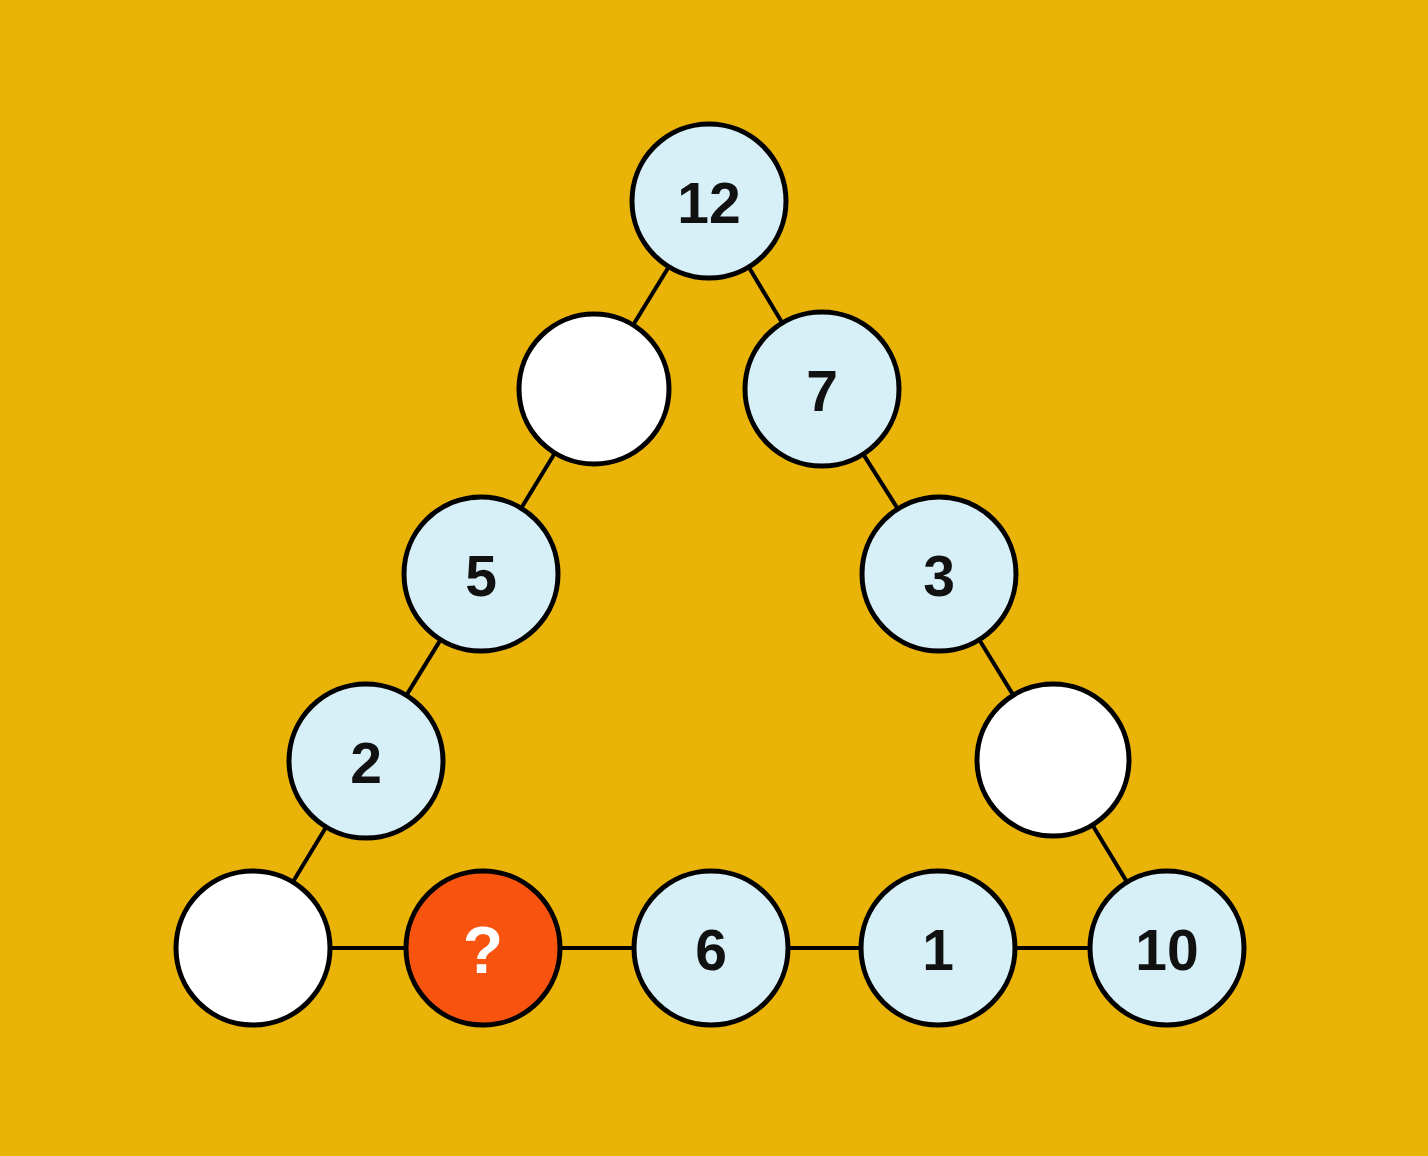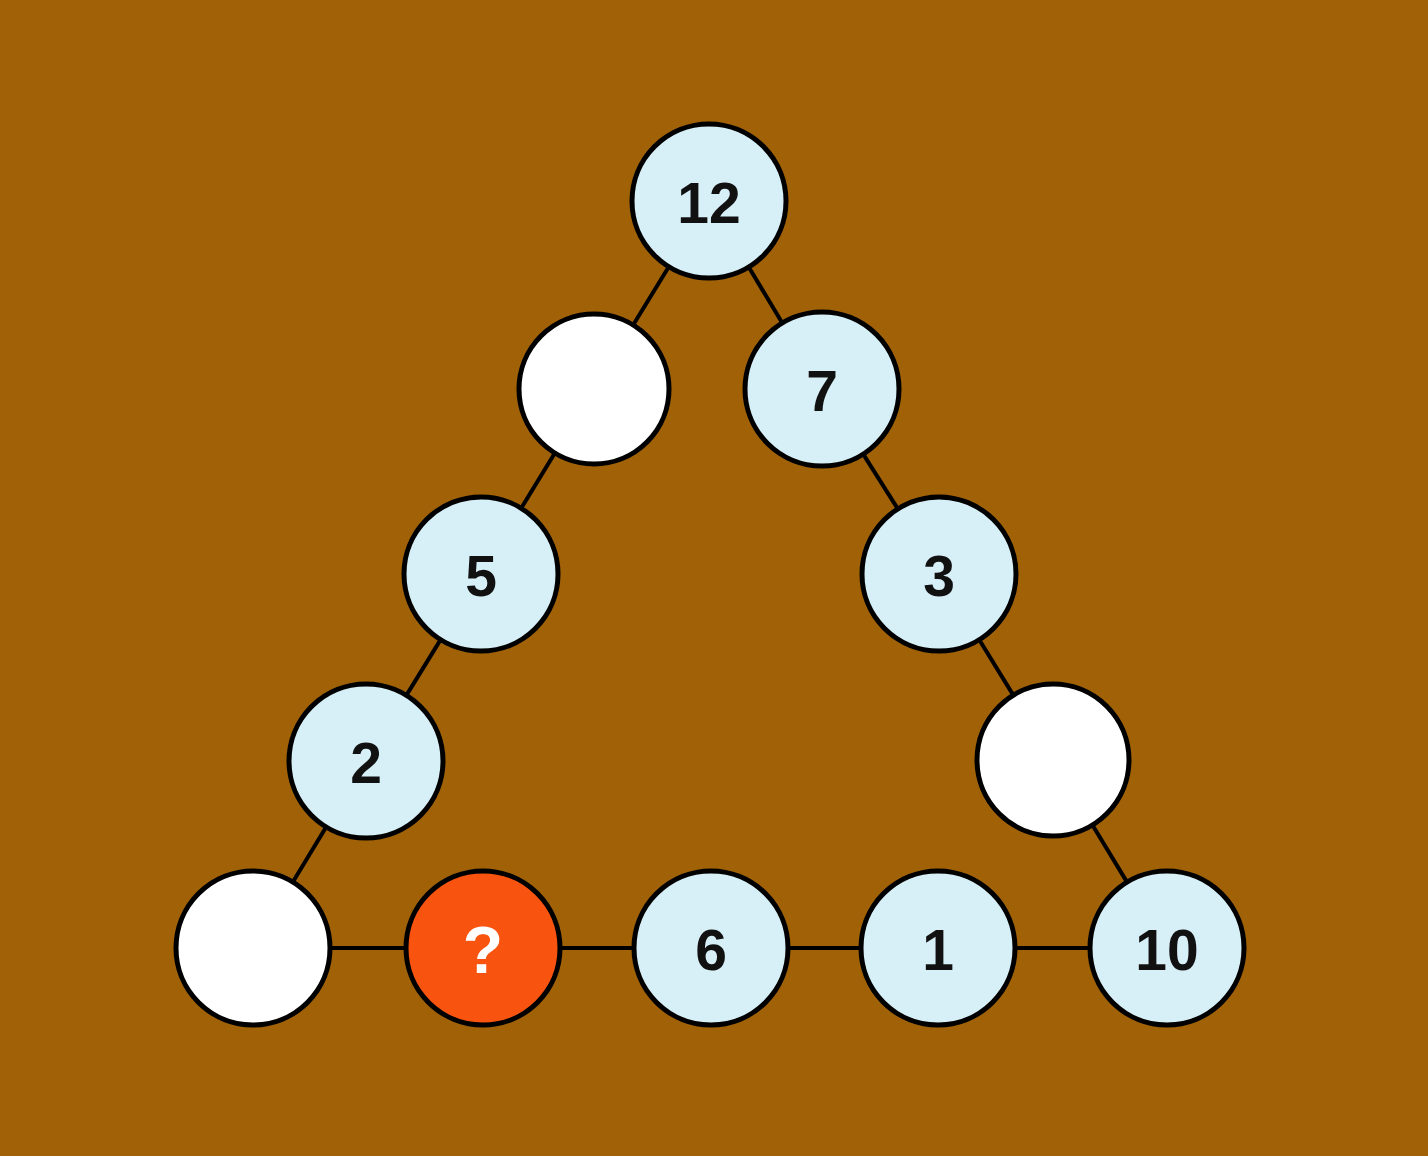--- a/index.html
+++ b/index.html
@@ -10,21 +10,21 @@
   body {
     width: 1428px;
     height: 1156px;
     font-family: "Liberation Sans", sans-serif;
     overflow: hidden;
   }
   #puzzle-root {
     position: relative;
     width: 1428px;
     height: 1156px;
-    background: #a16207;
+    background: #eab308;
   }
   #puzzle-svg {
     position: absolute;
     left: 0;
     top: 0;
     width: 1428px;
     height: 1156px;
     display: block;
   }
   .edge-line {

